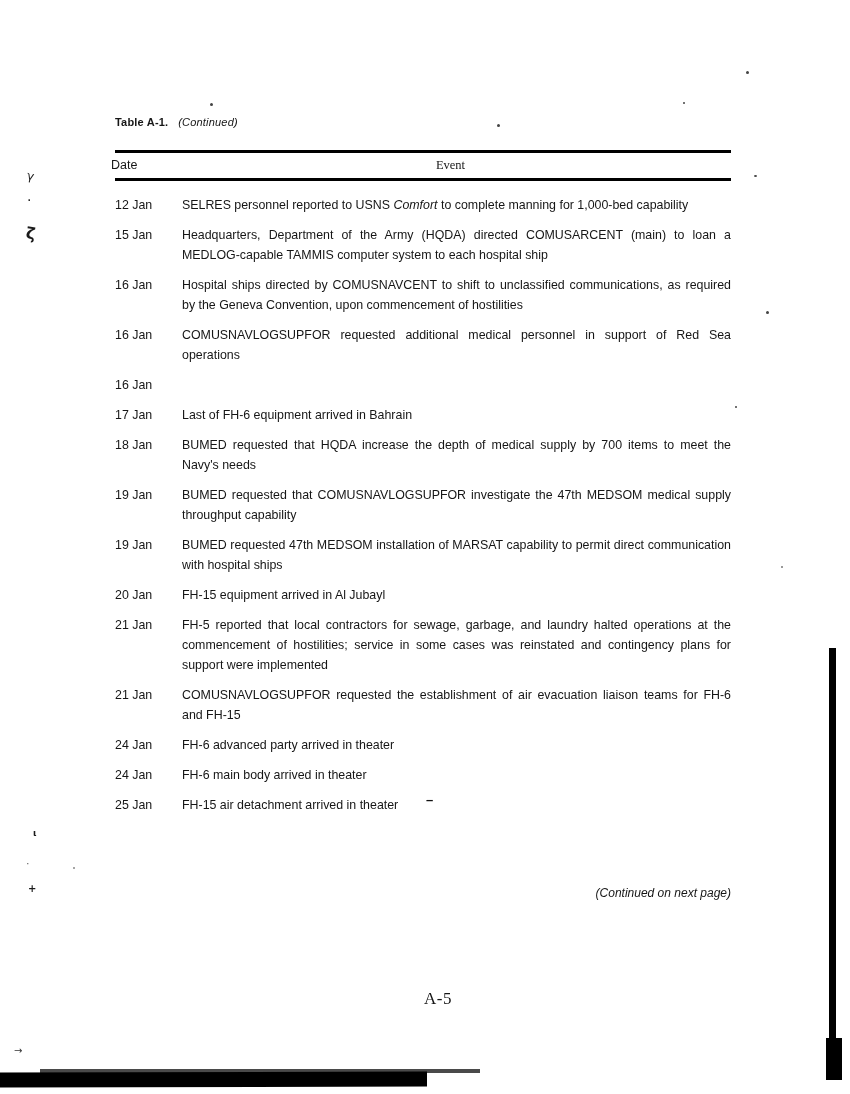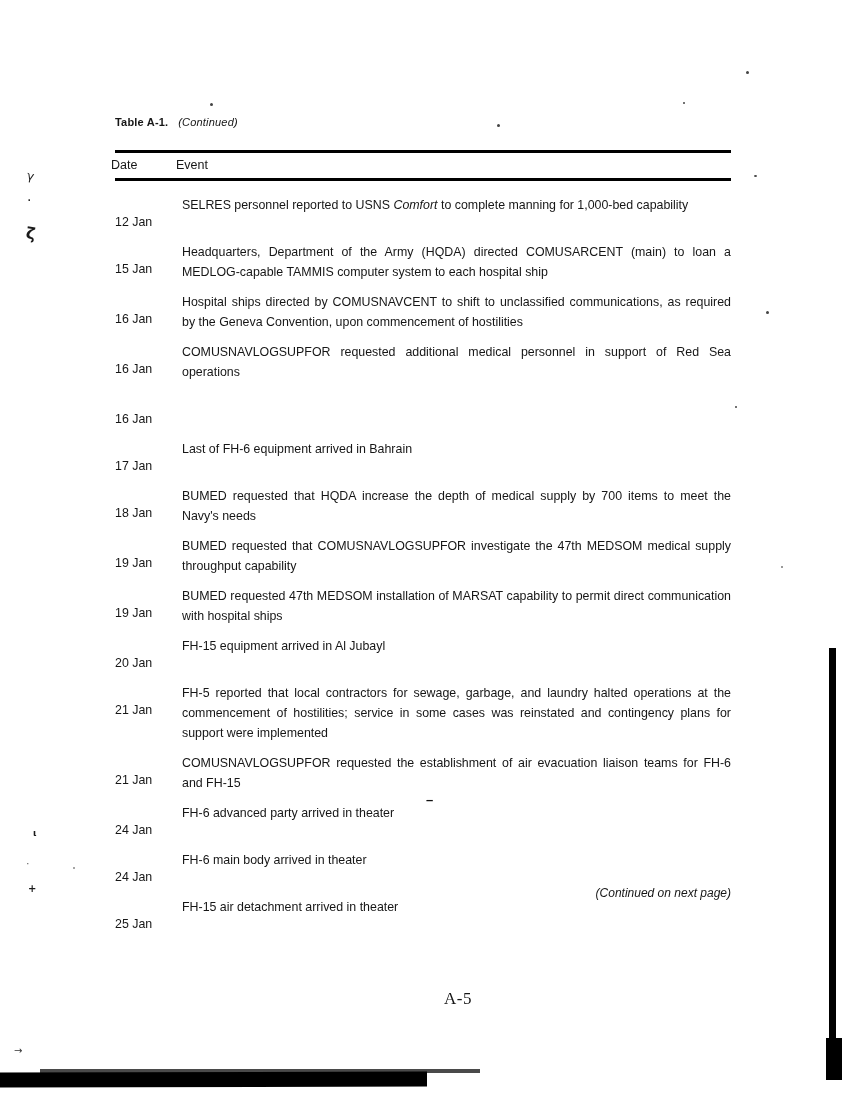--- a/index.html
+++ b/index.html
@@ -19,35 +19,35 @@
   .rule {
     position:absolute; left:115px; width:616px; background:#000;
   }
   .rule-top { top:150px; height:3px; }
   .rule-mid { top:178px; height:3px; }
   .thead {
     position:absolute; left:109px; top:158px; width:616px;
     display:flex; font-size:12.5px;
   }
   .thead .date-col { width:67px; padding-left:2px; }
-  .thead .event-col { flex:1; text-align:left; }
+  .thead .event-col { flex:1; text-align:center;font-family:Liberation Serif, serif; }
   .tbody {
     position:absolute; left:115px; top:195px; width:616px;
     display:flex; flex-direction:column; gap:10px;
     font-size:12.4px; line-height:20px;
   }
   .trow { display:flex; }
-  .tdate { width:67px; flex-shrink:0;margin-top:17px; }
+  .tdate { width:67px; flex-shrink:0; }
   .tevent { flex:1; text-align:justify; }
   .continued {
     position:absolute; right:119px; top:886px;
     font-size:12px; font-style:italic;
   }
   .pageno {
-    position:absolute; left:444px; top:989px;
+    position:absolute; left:424px; top:989px;
     font-family:"Liberation Serif", serif; font-size:17px;
     letter-spacing:0.5px;
   }
   
   .bar-bottom {
     position:absolute; left:0; top:1072px; width:427px; height:15px;
     background:#000; transform:rotate(-0.15deg);
   }
   .bar-bottom-fringe {
     position:absolute; left:40px; top:1069px; width:440px; height:4px;

